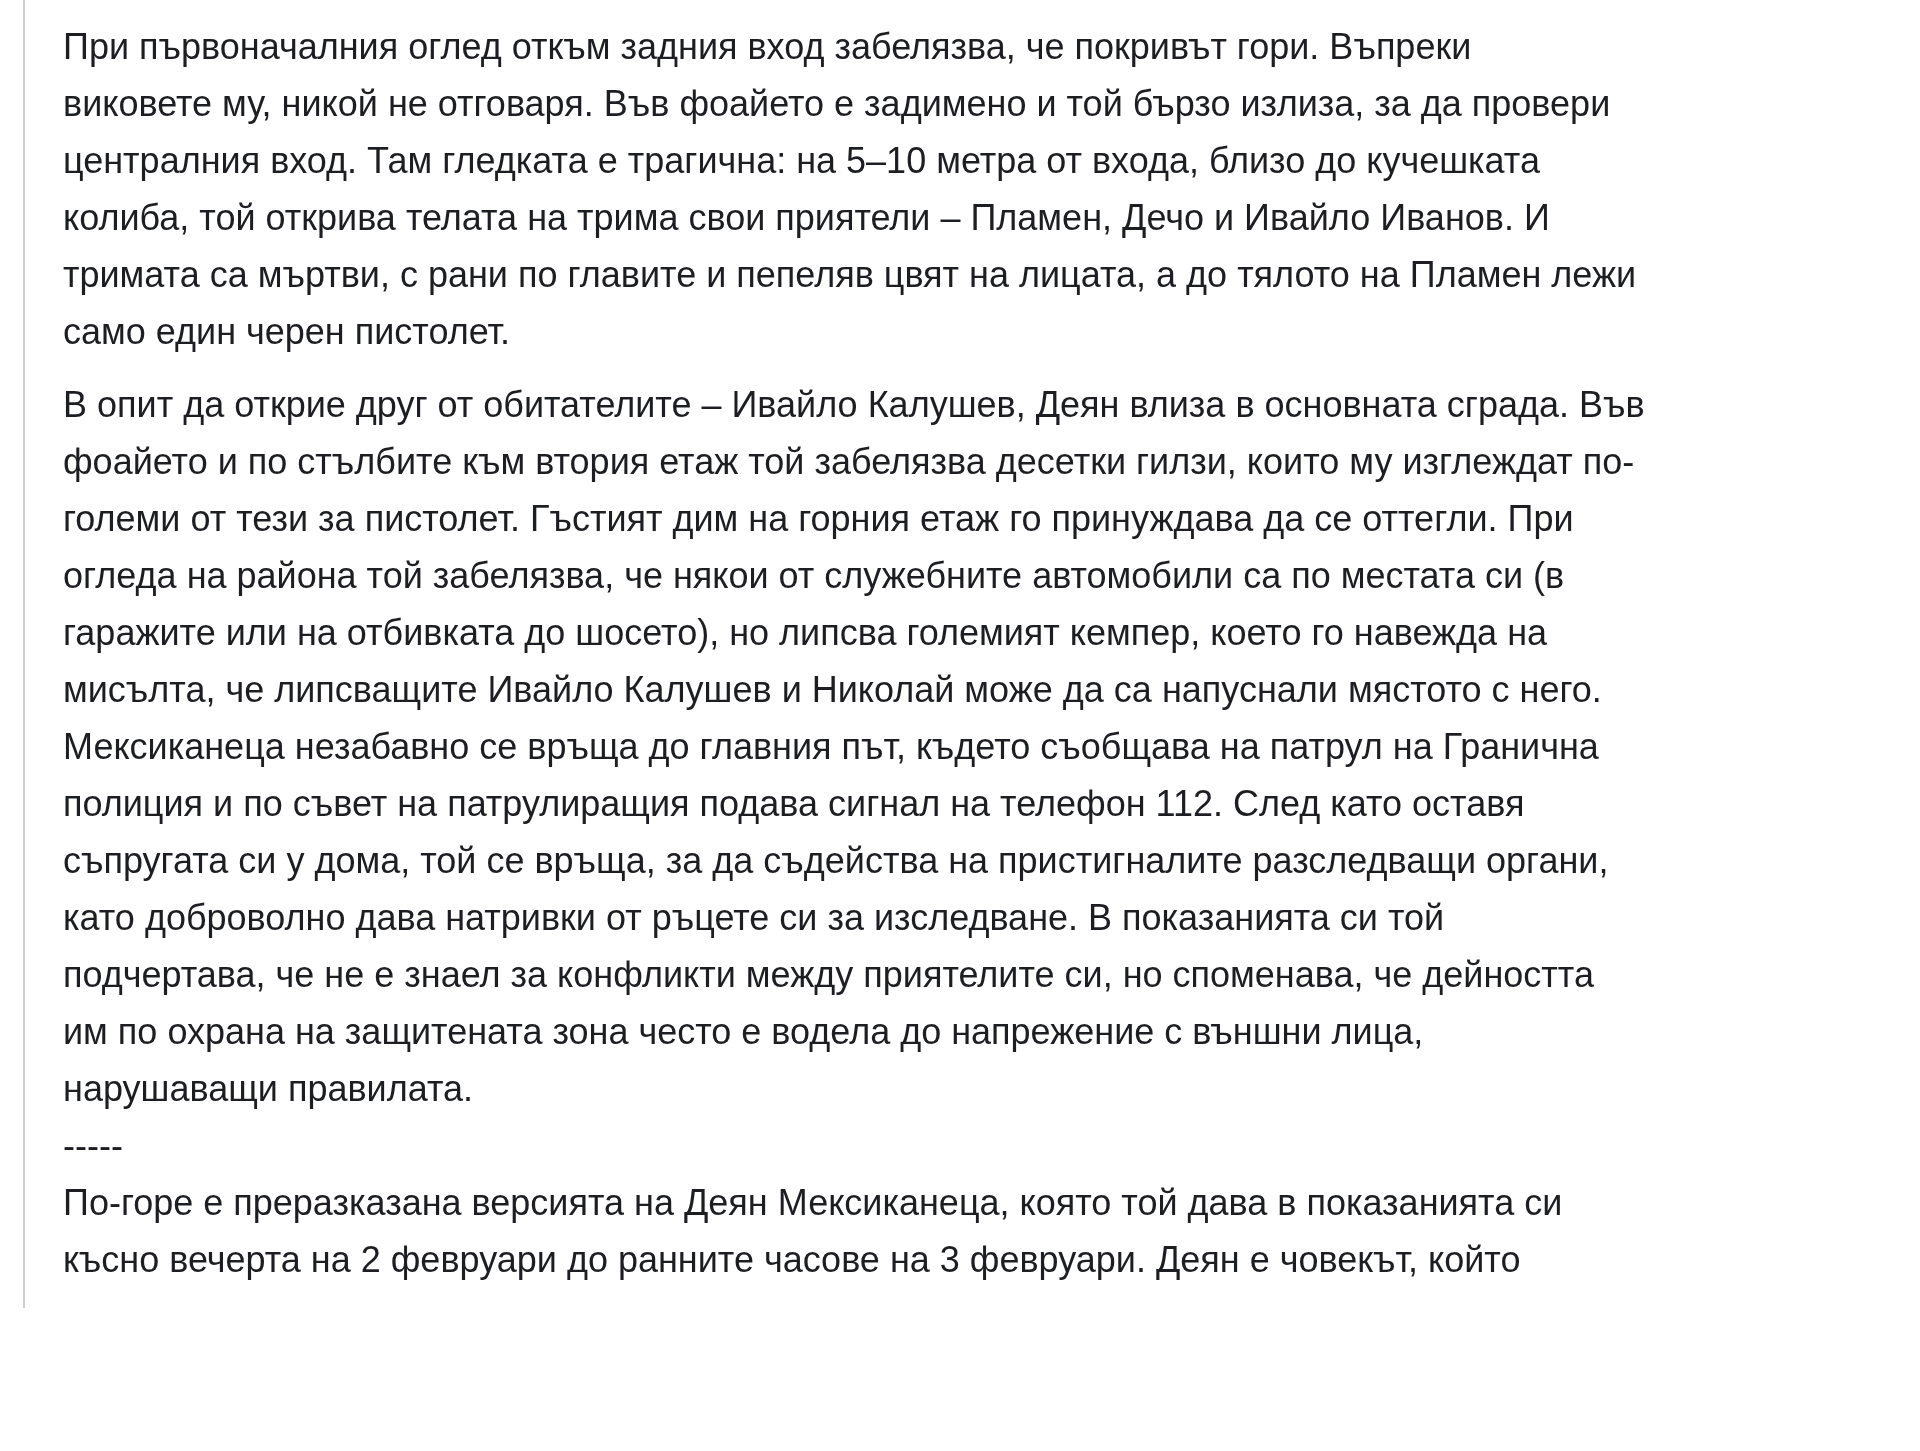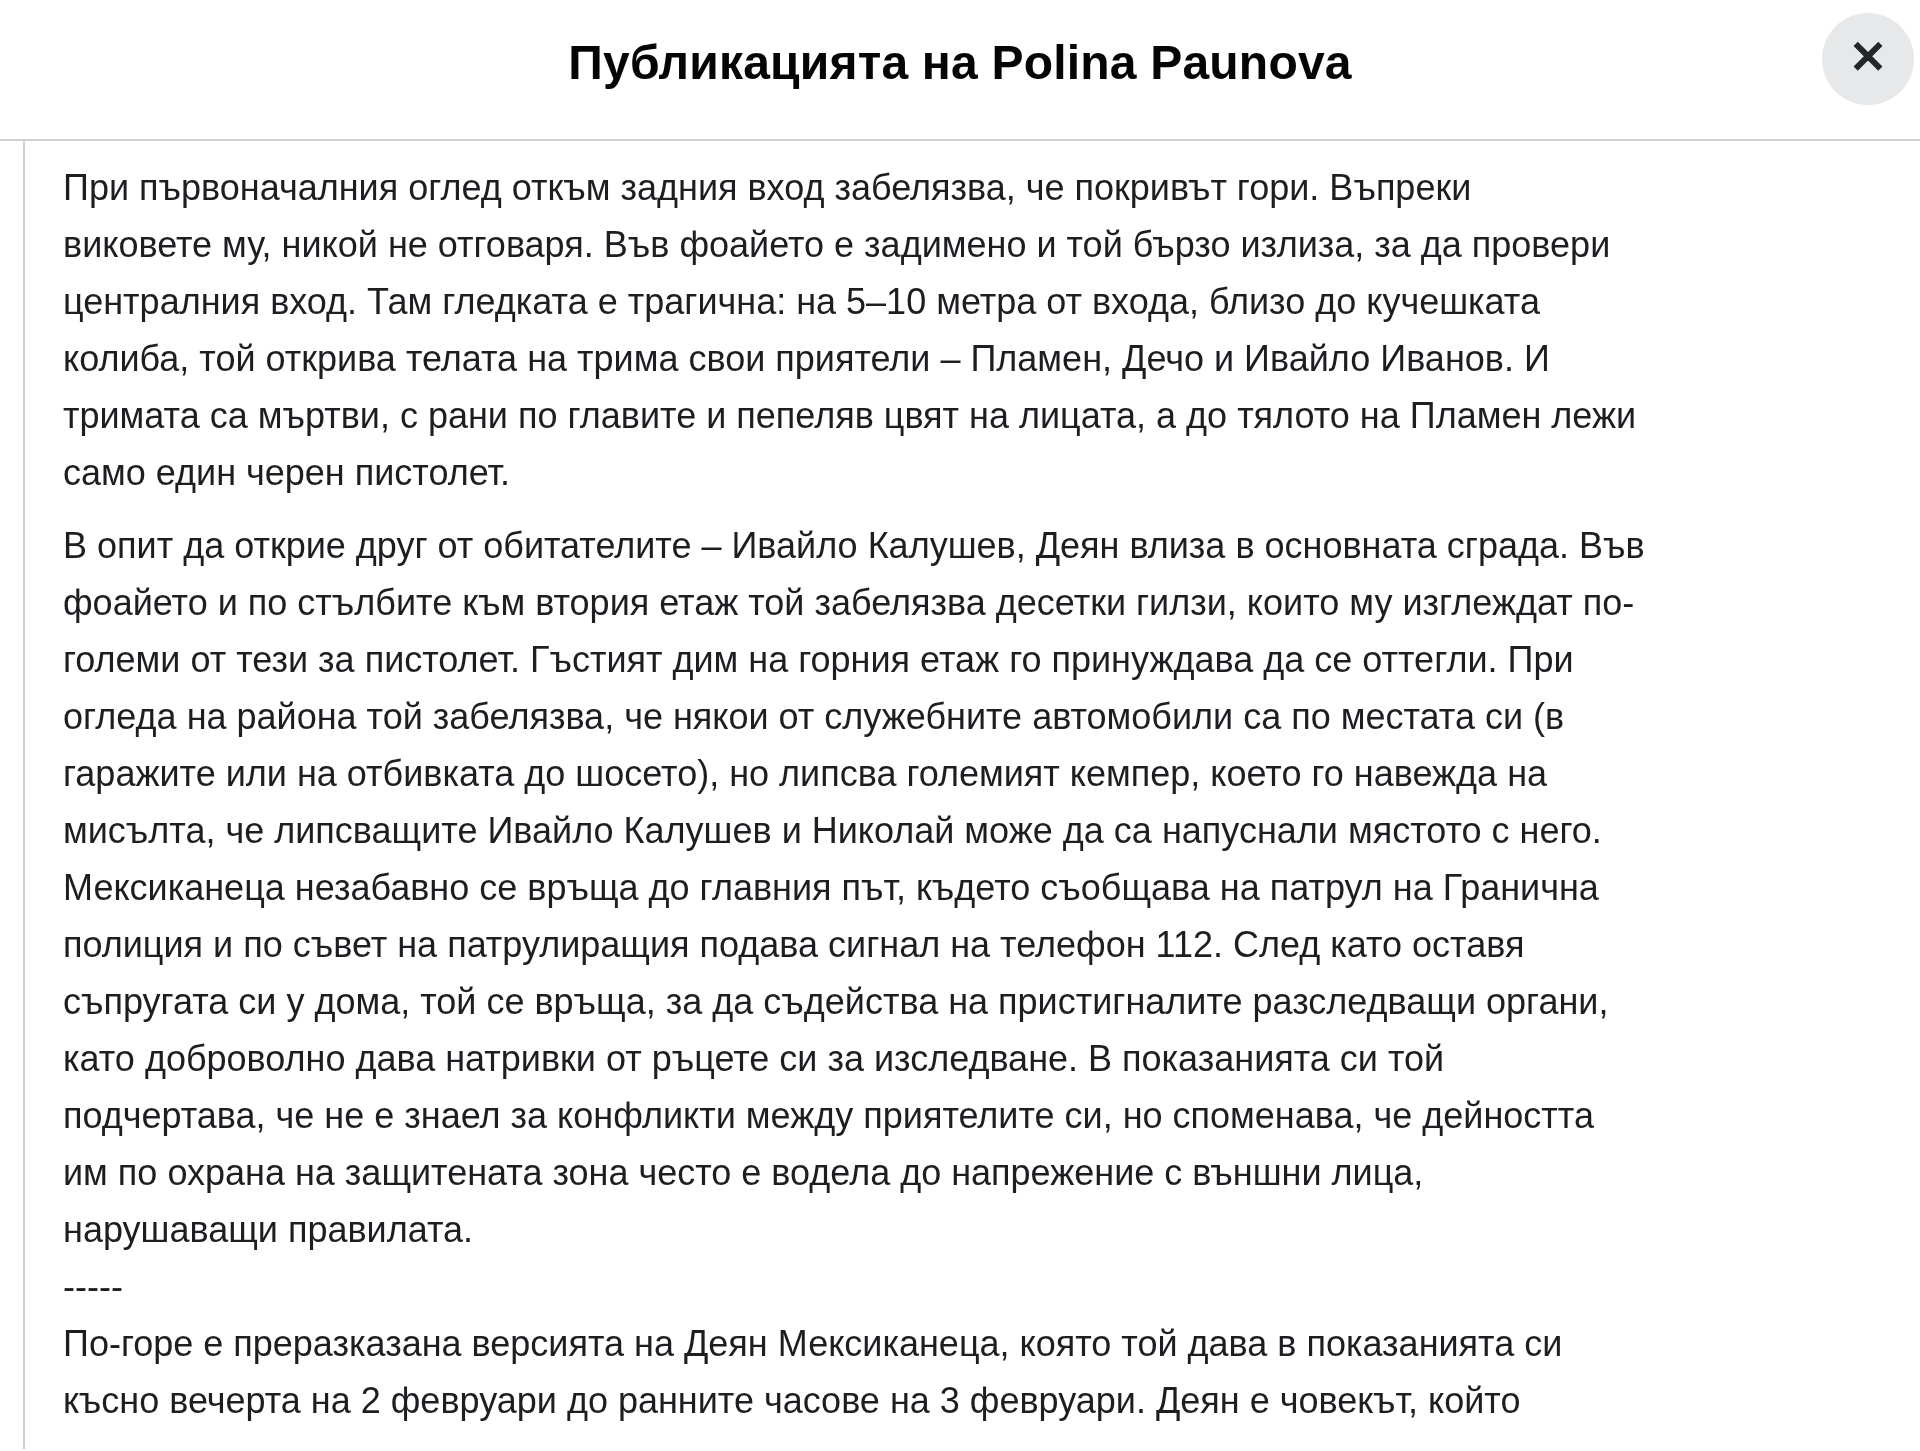--- a/index.html
+++ b/index.html
@@ -68,26 +68,20 @@
   }
   .post-text p.para-gap {
     margin-bottom: 16px;
   }
 </style>
 </head>
 <body>
 
 <div class="modal">
 
-  <div class="modal-header">
-    <div class="modal-title">Публикацията на Polina Paunova</div>
-    <button class="close-button">
-      <span class="close-x">✕</span>
-    </button>
-  </div>
 
   <div class="content-panel">
     <div class="post-text">
       <p class="para-gap">При първоначалния оглед откъм задния вход забелязва, че покривът гори. Въпреки
 виковете му, никой не отговаря. Във фоайето е задимено и той бързо излиза, за да провери
 централния вход. Там гледката е трагична: на 5–10 метра от входа, близо до кучешката
 колиба, той открива телата на трима свои приятели – Пламен, Дечо и Ивайло Иванов. И
 тримата са мъртви, с рани по главите и пепеляв цвят на лицата, а до тялото на Пламен лежи
 само един черен пистолет.</p>
       <p>В опит да открие друг от обитателите – Ивайло Калушев, Деян влиза в основната сграда. Във

